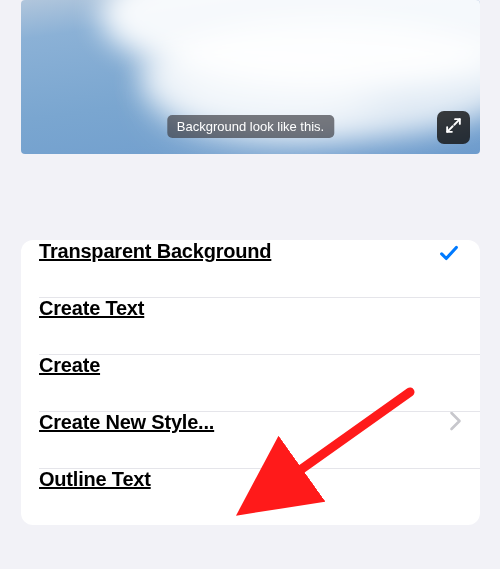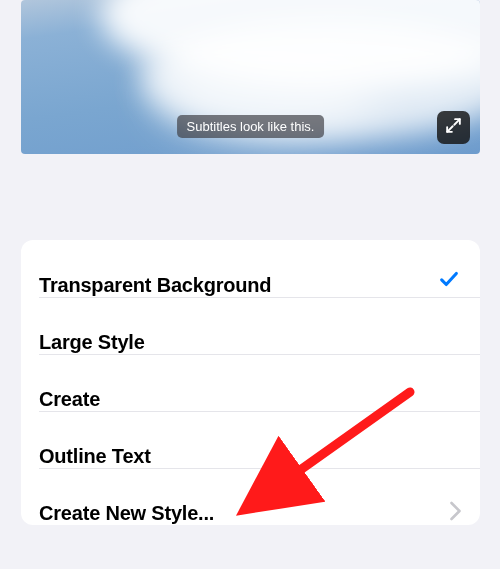--- a/index.html
+++ b/index.html
@@ -76,24 +76,25 @@
       position:absolute;
       left:21px;
       top:240px;
       width:459px;
       background:#fff;
       border-radius:12px;
       overflow:hidden;
     }
     .row {
       display:flex;
-      align-items:flex-end;
+      align-items:flex-start;
       height:57px;
       padding:0 18px;
       position:relative;
+      text-decoration:underline;
     }
     .row + .row::before {
       content:"";
       position:absolute;
       left:18px; right:0; top:0;
       height:1px;
       background:#e5e5ea;
     }
     .row-label {
       font-size:20px;
@@ -120,21 +121,21 @@
       pointer-events:none;
       z-index:50;
     }
   </style>
 </head>
 <body>
 
 <div class="preview">
   <div class="cloud2"></div>
 
-  <div class="subtitle-pill">Subtitles look like this.</div>
+  <div class="subtitle-pill">Background look like this.</div>
 
   <div class="fullscreen-btn">
     <span>
       <svg viewBox="0 0 24 24" fill="none" stroke-width="2.4" stroke-linecap="round" stroke-linejoin="round">
         <path d="M14 4h6v6"></path>
           <path d="M20 4l-7 7"></path>
         <path d="M10 20H4v-6"></path>
           <path d="M4 20l7-7"></path>
       </svg>
     </span>
@@ -146,38 +147,38 @@
   <div class="row">
     <span class="row-label">Transparent Background</span>
     <span class="check">
       <svg viewBox="0 0 24 24" width="26" height="22" fill="none" stroke="#007aff" stroke-width="3.4" stroke-linecap="round" stroke-linejoin="round">
           <polyline points="4 13 9 18 20 6"></polyline>
         </svg>
     </span>
   </div>
 
   <div class="row">
-    <span class="row-label">Large Style</span>
+    <span class="row-label">Create Text</span>
   </div>
 
   <div class="row">
     <span class="row-label">Create</span>
-  </div>
-
-  <div class="row">
-    <span class="row-label">Outline Text</span>
   </div>
 
   <div class="row">
     <span class="row-label">Create New Style...</span>
     <span class="chevron">
       <svg viewBox="0 0 12 20" fill="none" stroke="#c7c7cc" stroke-width="2.6" stroke-linecap="round" stroke-linejoin="round">
           <polyline points="2 2 10 10 2 18"></polyline>
         </svg>
     </span>
+  </div>
+
+  <div class="row">
+    <span class="row-label">Outline Text</span>
   </div>
 
 </div>
 
 <svg class="arrow-overlay" viewBox="0 0 500 569">
   <defs>
     <marker id="ahead" markerWidth="9" markerHeight="9" refX="6" refY="4.5" orient="auto">
       <polygon points="0,0 9,4.5 0,9" fill="#ff1a1a"></polygon>
     </marker>
   </defs>

